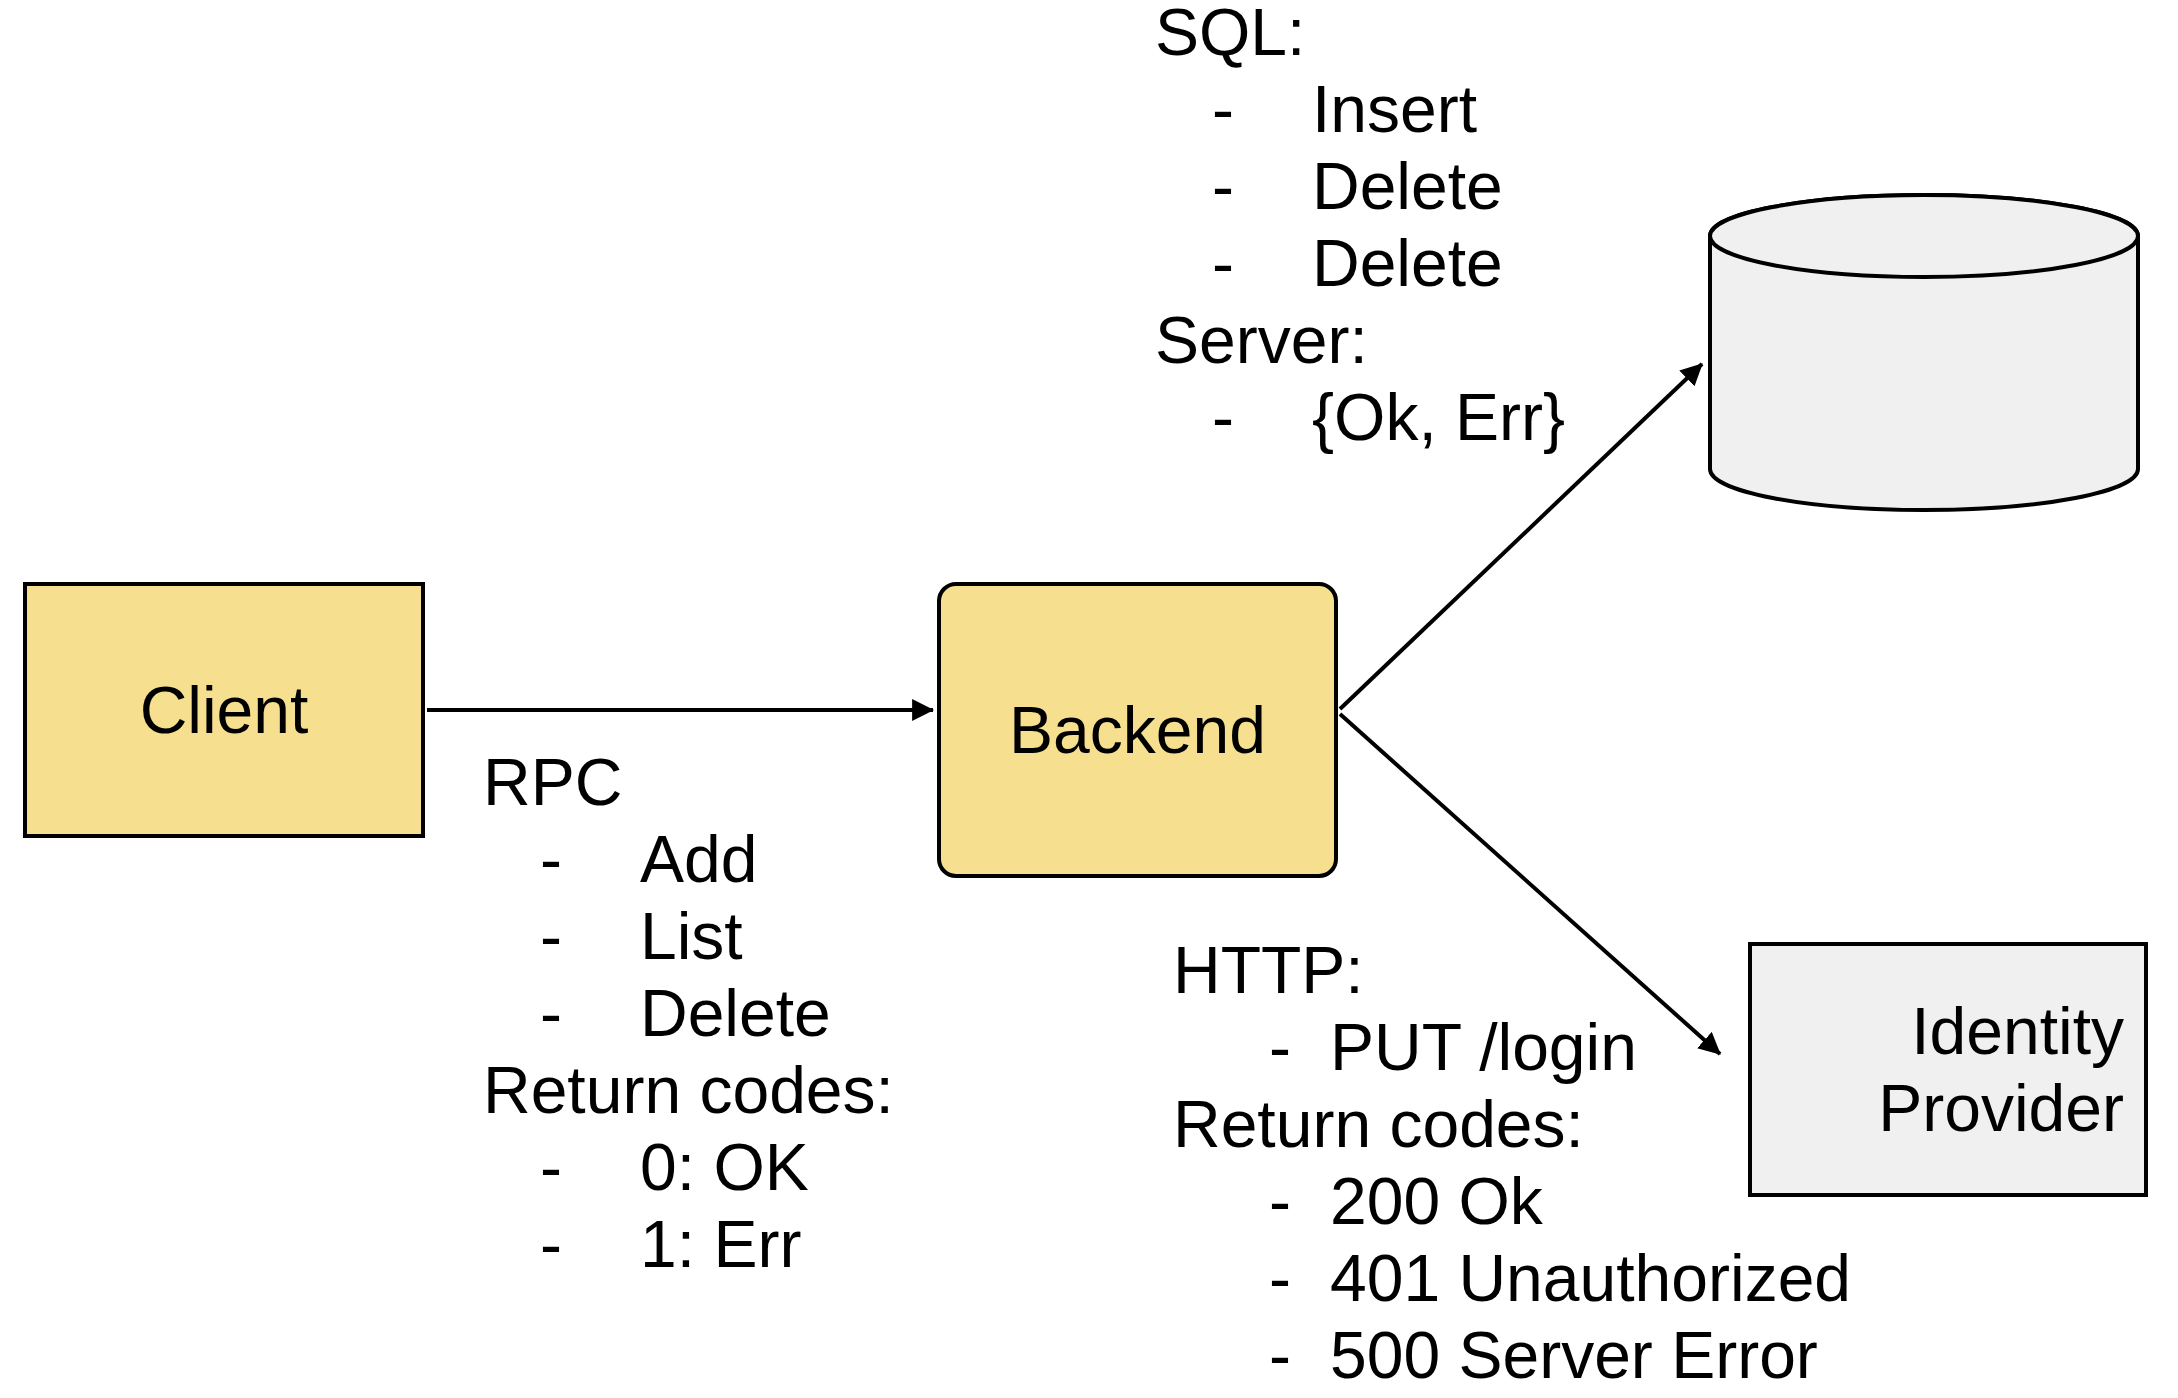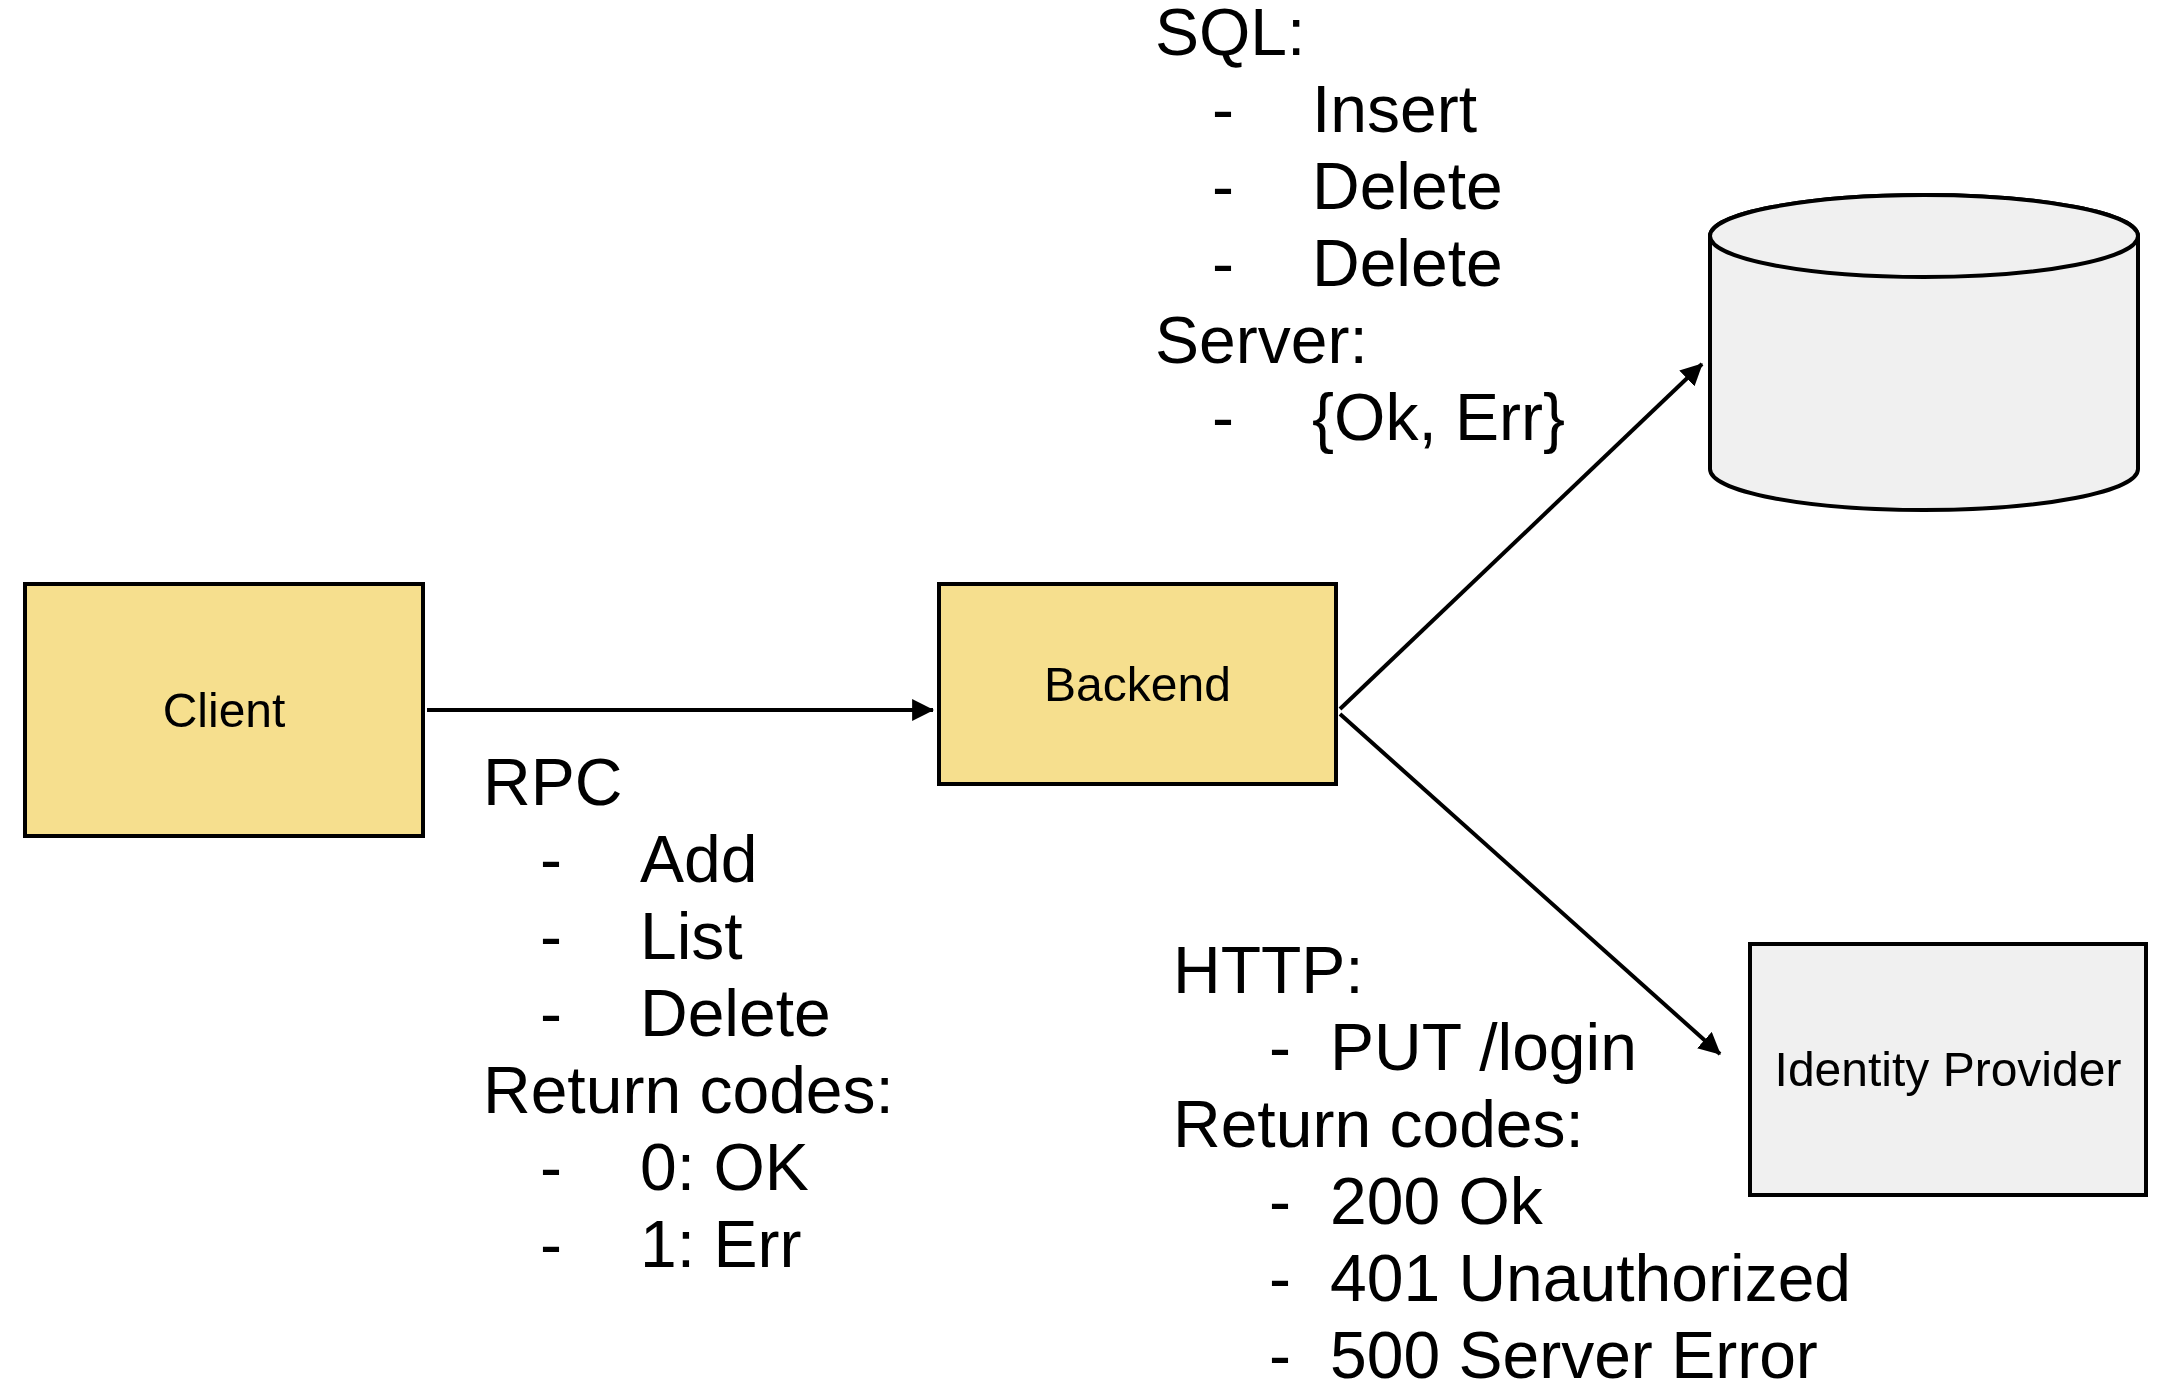--- a/index.html
+++ b/index.html
@@ -23,21 +23,21 @@
     height: 1398px;
   }
   .node {
     position: absolute;
     box-sizing: border-box;
     border: 4px solid #000000;
     display: flex;
     align-items: center;
     justify-content: center;
     text-align: right;
-    font-size: 48px;
+    font-size: 66px;
     line-height: 77px;
   }
   .node.yellow { background: #f6df8e; }
   .node.gray   { background: #f0f0f0; }
   .node-label { display: block; padding: 0 20px; }
   .db-label {
     position: absolute;
     left: 1710px;
     top: 340px;
     width: 428px;
@@ -80,21 +80,21 @@
     <g>
       <path d="M1710,236 L1710,469 A214,41 0 0 0 2138,469 L2138,236 A214,41 0 0 0 1710,236 Z" fill="#f0f0f0" stroke="#000000" stroke-width="4"></path>
       <ellipse cx="1924" cy="236" rx="214" ry="41" fill="#f0f0f0" stroke="#000000" stroke-width="4"></ellipse>
     </g>
   </svg>
 
   <div class="node yellow" style="left:23px; top:582px; width:402px; height:256px;">
     <span class="node-label">Client</span>
   </div>
 
-  <div class="node yellow" style="left:937px; top:582px; width:401px; height:204px;">
+  <div class="node yellow" style="left:937px; top:582px; width:401px; height:296px;border-radius:19px;">
     <span class="node-label">Backend</span>
   </div>
 
 
   <div class="node gray" style="left:1737px; top:942px; width:400px; height:255px;margin-left:11px;">
     <span class="node-label">Identity Provider</span>
   </div>
 
   <div class="note" style="left:483px; top:744px;">
     <div class="note-line">

